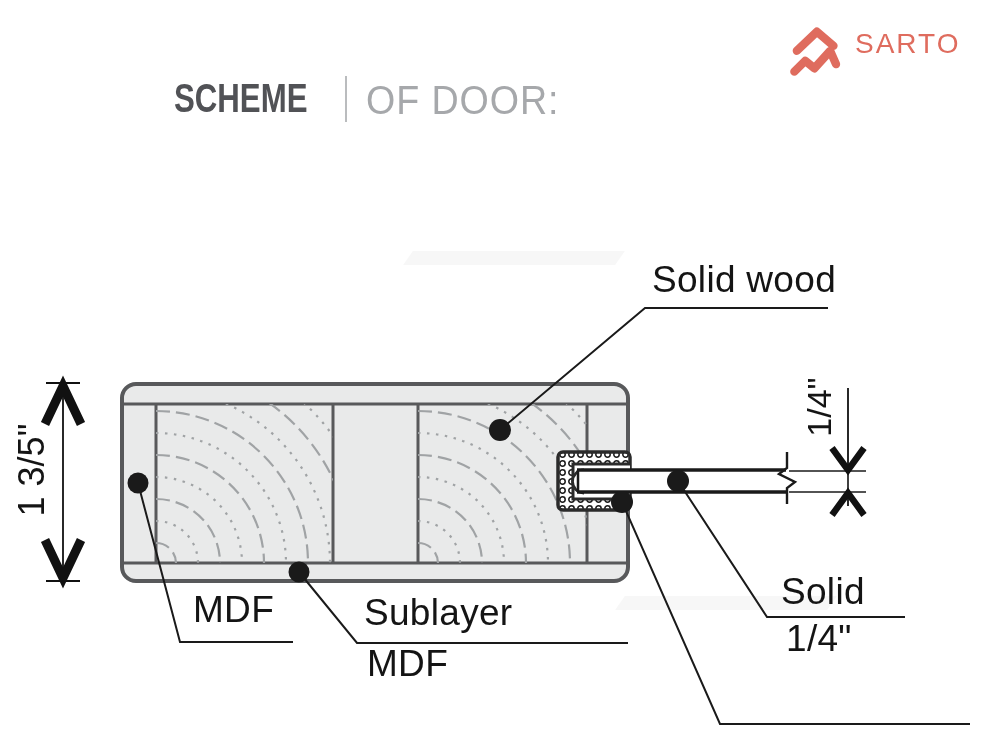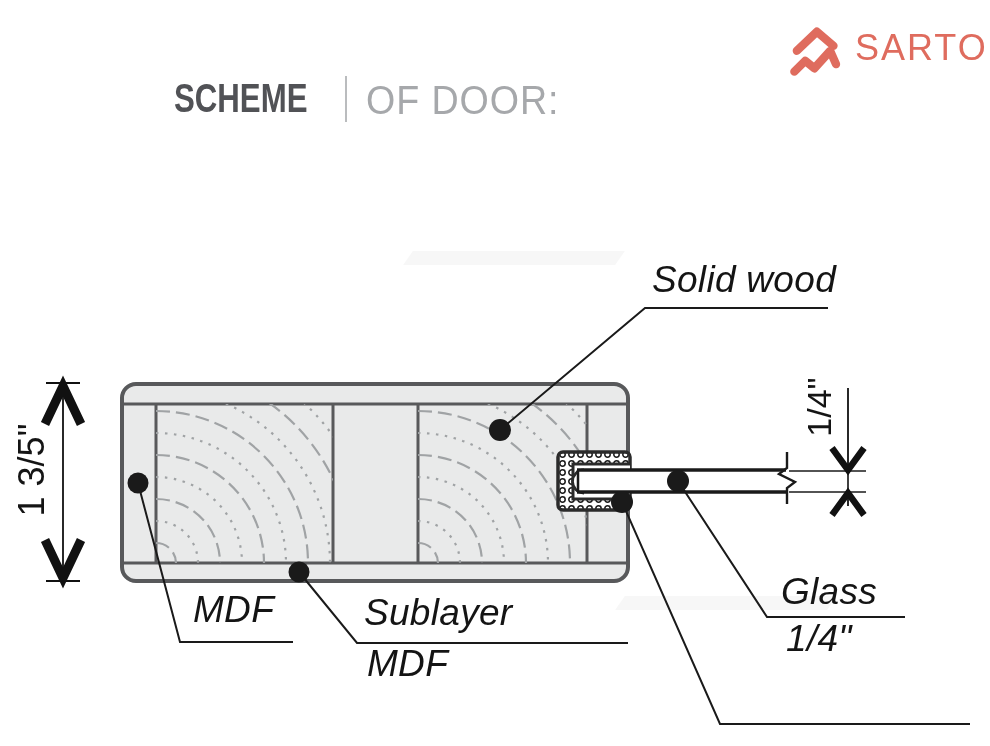--- a/index.html
+++ b/index.html
@@ -17,29 +17,28 @@
     position:absolute;left:345px;top:76px;width:2px;height:46px;background:#babcbe;
   }
   .t-sec{
     position:absolute;left:366px;top:80px;font-size:40px;font-weight:400;
     color:#a6a8ab;letter-spacing:1px;white-space:nowrap;line-height:1;
     transform:scaleX(.94);transform-origin:left top;
   }
   .logo{position:absolute;left:786px;top:18px;width:200px;height:70px;}
   .logo-icon{position:absolute;left:0;top:2px;}
   .logo-text{
-    position:absolute;left:69px;top:12px;font-size:36px;color:#df6c5e;
+    position:absolute;left:69px;top:12px;font-size:28px;color:#df6c5e;
     letter-spacing:2px;line-height:1;white-space:nowrap;
   }
   
   .diagram{position:absolute;left:0;top:0;}
   .lbl{
     position:absolute;font-size:37px;color:#141414;line-height:1;white-space:nowrap;
     letter-spacing:.3px;
-    font-style:italic;
   }
   .dim{
     position:absolute;font-size:36px;color:#141414;line-height:1;text-align:center;
     white-space:nowrap;
   }
   .dim-left{left:-20px;top:452px;width:104px;transform:rotate(-90deg);}
   .dim-right{left:788px;top:390px;width:62px;font-size:34px;transform:rotate(-90deg);}
   .smudge{position:absolute;height:14px;background:#bdbdbd;opacity:.12;transform:skewX(-35deg);}
   .smudge-a{left:408px;top:251px;width:212px;}
   .smudge-b{left:620px;top:596px;width:212px;}
@@ -165,19 +164,19 @@
       <circle cx="500" cy="430" r="11"></circle>
       <circle cx="622" cy="502" r="11"></circle>
       <circle cx="678" cy="481" r="11"></circle>
     </g>
   </svg>
 
   <div class="lbl" style="left:652px;top:261px">Solid wood</div>
   <div class="lbl" style="left:193px;top:591px">MDF</div>
   <div class="lbl" style="left:364px;top:594px">Sublayer</div>
   <div class="lbl" style="left:367px;top:645px">MDF</div>
-  <div class="lbl" style="left:781px;top:573px">Glass</div>
+  <div class="lbl" style="left:781px;top:573px">Solid</div>
   <div class="lbl" style="left:786px;top:620px">1/4"</div>
 
   <div class="dim dim-left">1 3/5"</div>
   <div class="dim dim-right">1/4"</div>
 
 </div>
 
 </body></html>

